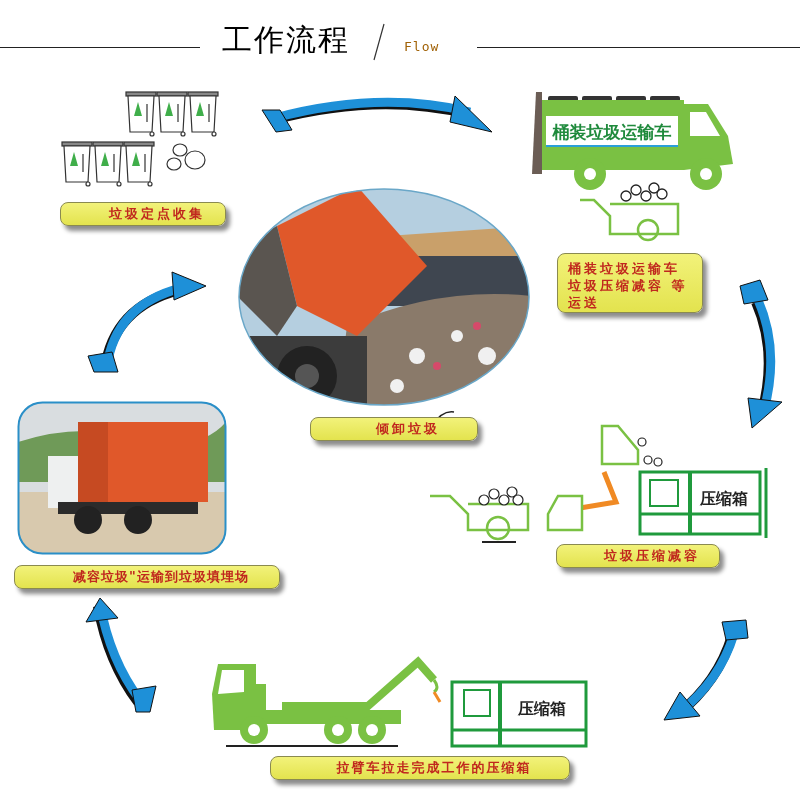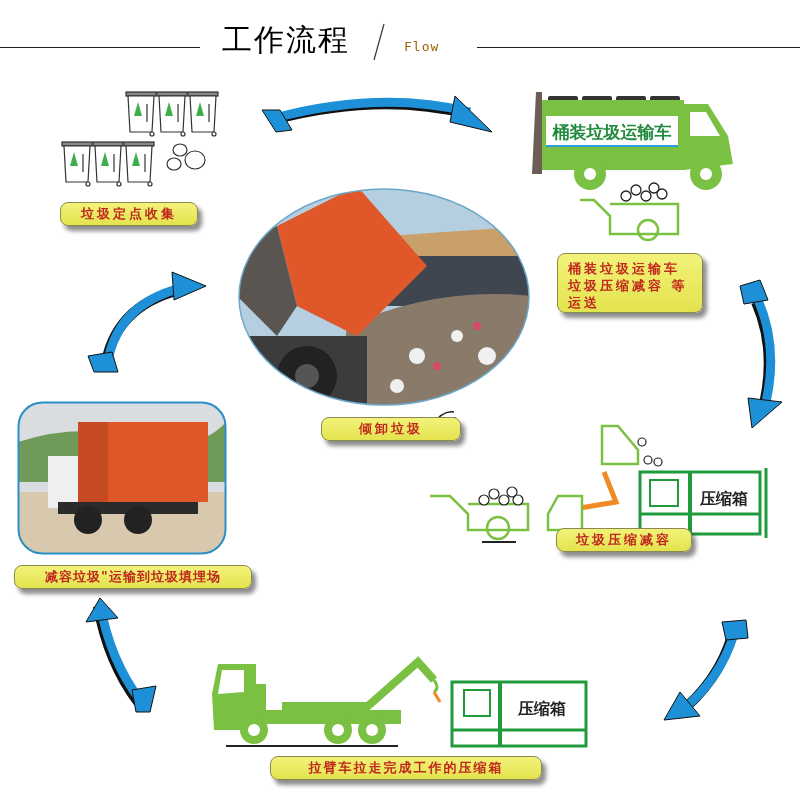--- a/index.html
+++ b/index.html
@@ -5,21 +5,21 @@
   html, body { margin:0; padding:0; background:#fff; }
   body { width:800px; height:800px; position:relative; overflow:hidden; font-family:"DejaVu Sans", sans-serif; }
   .abs { position:absolute; }
   .hline { position:absolute; height:1px; background:#222; }
   .title { left:222px; top:8px; font-size:30px; color:#000000; letter-spacing:2px; font-family:"DejaVu Sans", sans-serif;margin-top:12px; }
   .flow { left:404px; top:39px; font-size:13px; color:#a16207; letter-spacing:1px; font-family:"DejaVu Sans Mono", monospace; }
   .label {
     position:absolute; background:linear-gradient(#f2f27a,#e3e34e); border:1px solid #8a8a50;
     border-radius:8px; color:#c0281e; font-weight:bold; font-size:13px; letter-spacing:3px;
     box-shadow:4px 5px 4px rgba(0,0,0,0.45); text-align:center; white-space:nowrap;
-    font-family:"DejaVu Serif", serif; display:flex; align-items:center; justify-content:center;
+    font-family:"DejaVu Serif", serif; display:flex; align-items:center; justify-content:center;padding-left:28px;
   }
   .label.multi { text-align:left; justify-content:flex-start; align-items:flex-start; flex-direction:column; padding:6px 10px; box-sizing:border-box; line-height:17px; }
   svg { position:absolute; overflow:visible; }
 </style>
 </head>
 <body>
 
 <div class="hline" style="left:0;top:47px;width:200px;"></div>
 <div class="abs title">工作流程</div>
 <svg style="left:370px;top:22px;" width="20" height="40">
@@ -142,21 +142,21 @@
   </g>
   <line x1="54" y1="132" x2="88" y2="132" stroke="#222" stroke-width="2"></line>
   <g fill="#fff" stroke="#222" stroke-width="1.2">
       <circle cx="56" cy="90" r="5"></circle>
       <circle cx="66" cy="84" r="5"></circle>
       <circle cx="76" cy="90" r="5"></circle>
       <circle cx="84" cy="82" r="5"></circle>
       <circle cx="90" cy="90" r="5"></circle>
     </g>
 </svg>
-<div class="label" style="left:556px;top:528px;width:134px;height:22px;">垃圾压缩减容</div>
+<div class="label" style="left:556px;top:544px;width:134px;height:22px;">垃圾压缩减容</div>
 
 <svg style="left:208px;top:654px;" width="385" height="95" viewBox="0 0 385 95">
   <path d="M10 10 L48 10 L48 76 L6 76 L4 40 Z" fill="#7ac143"></path>
   <path d="M14 16 L36 16 L36 38 L10 40 Z" fill="#fff"></path>
   <rect x="48" y="30" width="10" height="46" fill="#7ac143"></rect>
   <rect x="48" y="56" width="145" height="14" fill="#7ac143"></rect>
   <polyline points="74,52 160,52 210,8 226,26" fill="none" stroke="#7ac143" stroke-width="8"></polyline>
   <path d="M226 26 q6 8 0 12" fill="none" stroke="#7ac143" stroke-width="3"></path>
   <line x1="226" y1="38" x2="232" y2="48" stroke="#f08a24" stroke-width="3"></line>
   <circle cx="46" cy="76" r="14" fill="#7ac143"></circle>
@@ -217,21 +217,21 @@
         <circle cx="240" cy="140" r="4"></circle>
       </g>
     <polygon points="40,40 120,0 190,80 120,150 60,120" fill="#e0582a"></polygon>
     <polygon points="40,40 60,120 40,150 0,110 0,60" fill="#5a5550"></polygon>
     <rect x="0" y="150" width="130" height="72" fill="#3c3c3c"></rect>
     <circle cx="70" cy="190" r="30" fill="#222"></circle>
       <circle cx="70" cy="190" r="12" fill="#555"></circle>
   </g>
   <ellipse cx="147" cy="111" rx="145" ry="108" fill="none" stroke="#6aa7c8" stroke-width="1.5"></ellipse>
 </svg>
-<div class="label" style="left:310px;top:417px;width:138px;height:22px;margin-left:11px;">倾卸垃圾</div>
+<div class="label" style="left:310px;top:417px;width:138px;height:22px;">倾卸垃圾</div>
 
 <svg style="left:0;top:0;" width="800" height="800" viewBox="0 0 800 800">
   <defs>
     <filter id="sh">
         <feOffset dx="-2" dy="2"></feOffset>
         <feComponentTransfer>
           <feFuncA type="linear" slope="1"></feFuncA>
         </feComponentTransfer>
       </filter>
   </defs>

